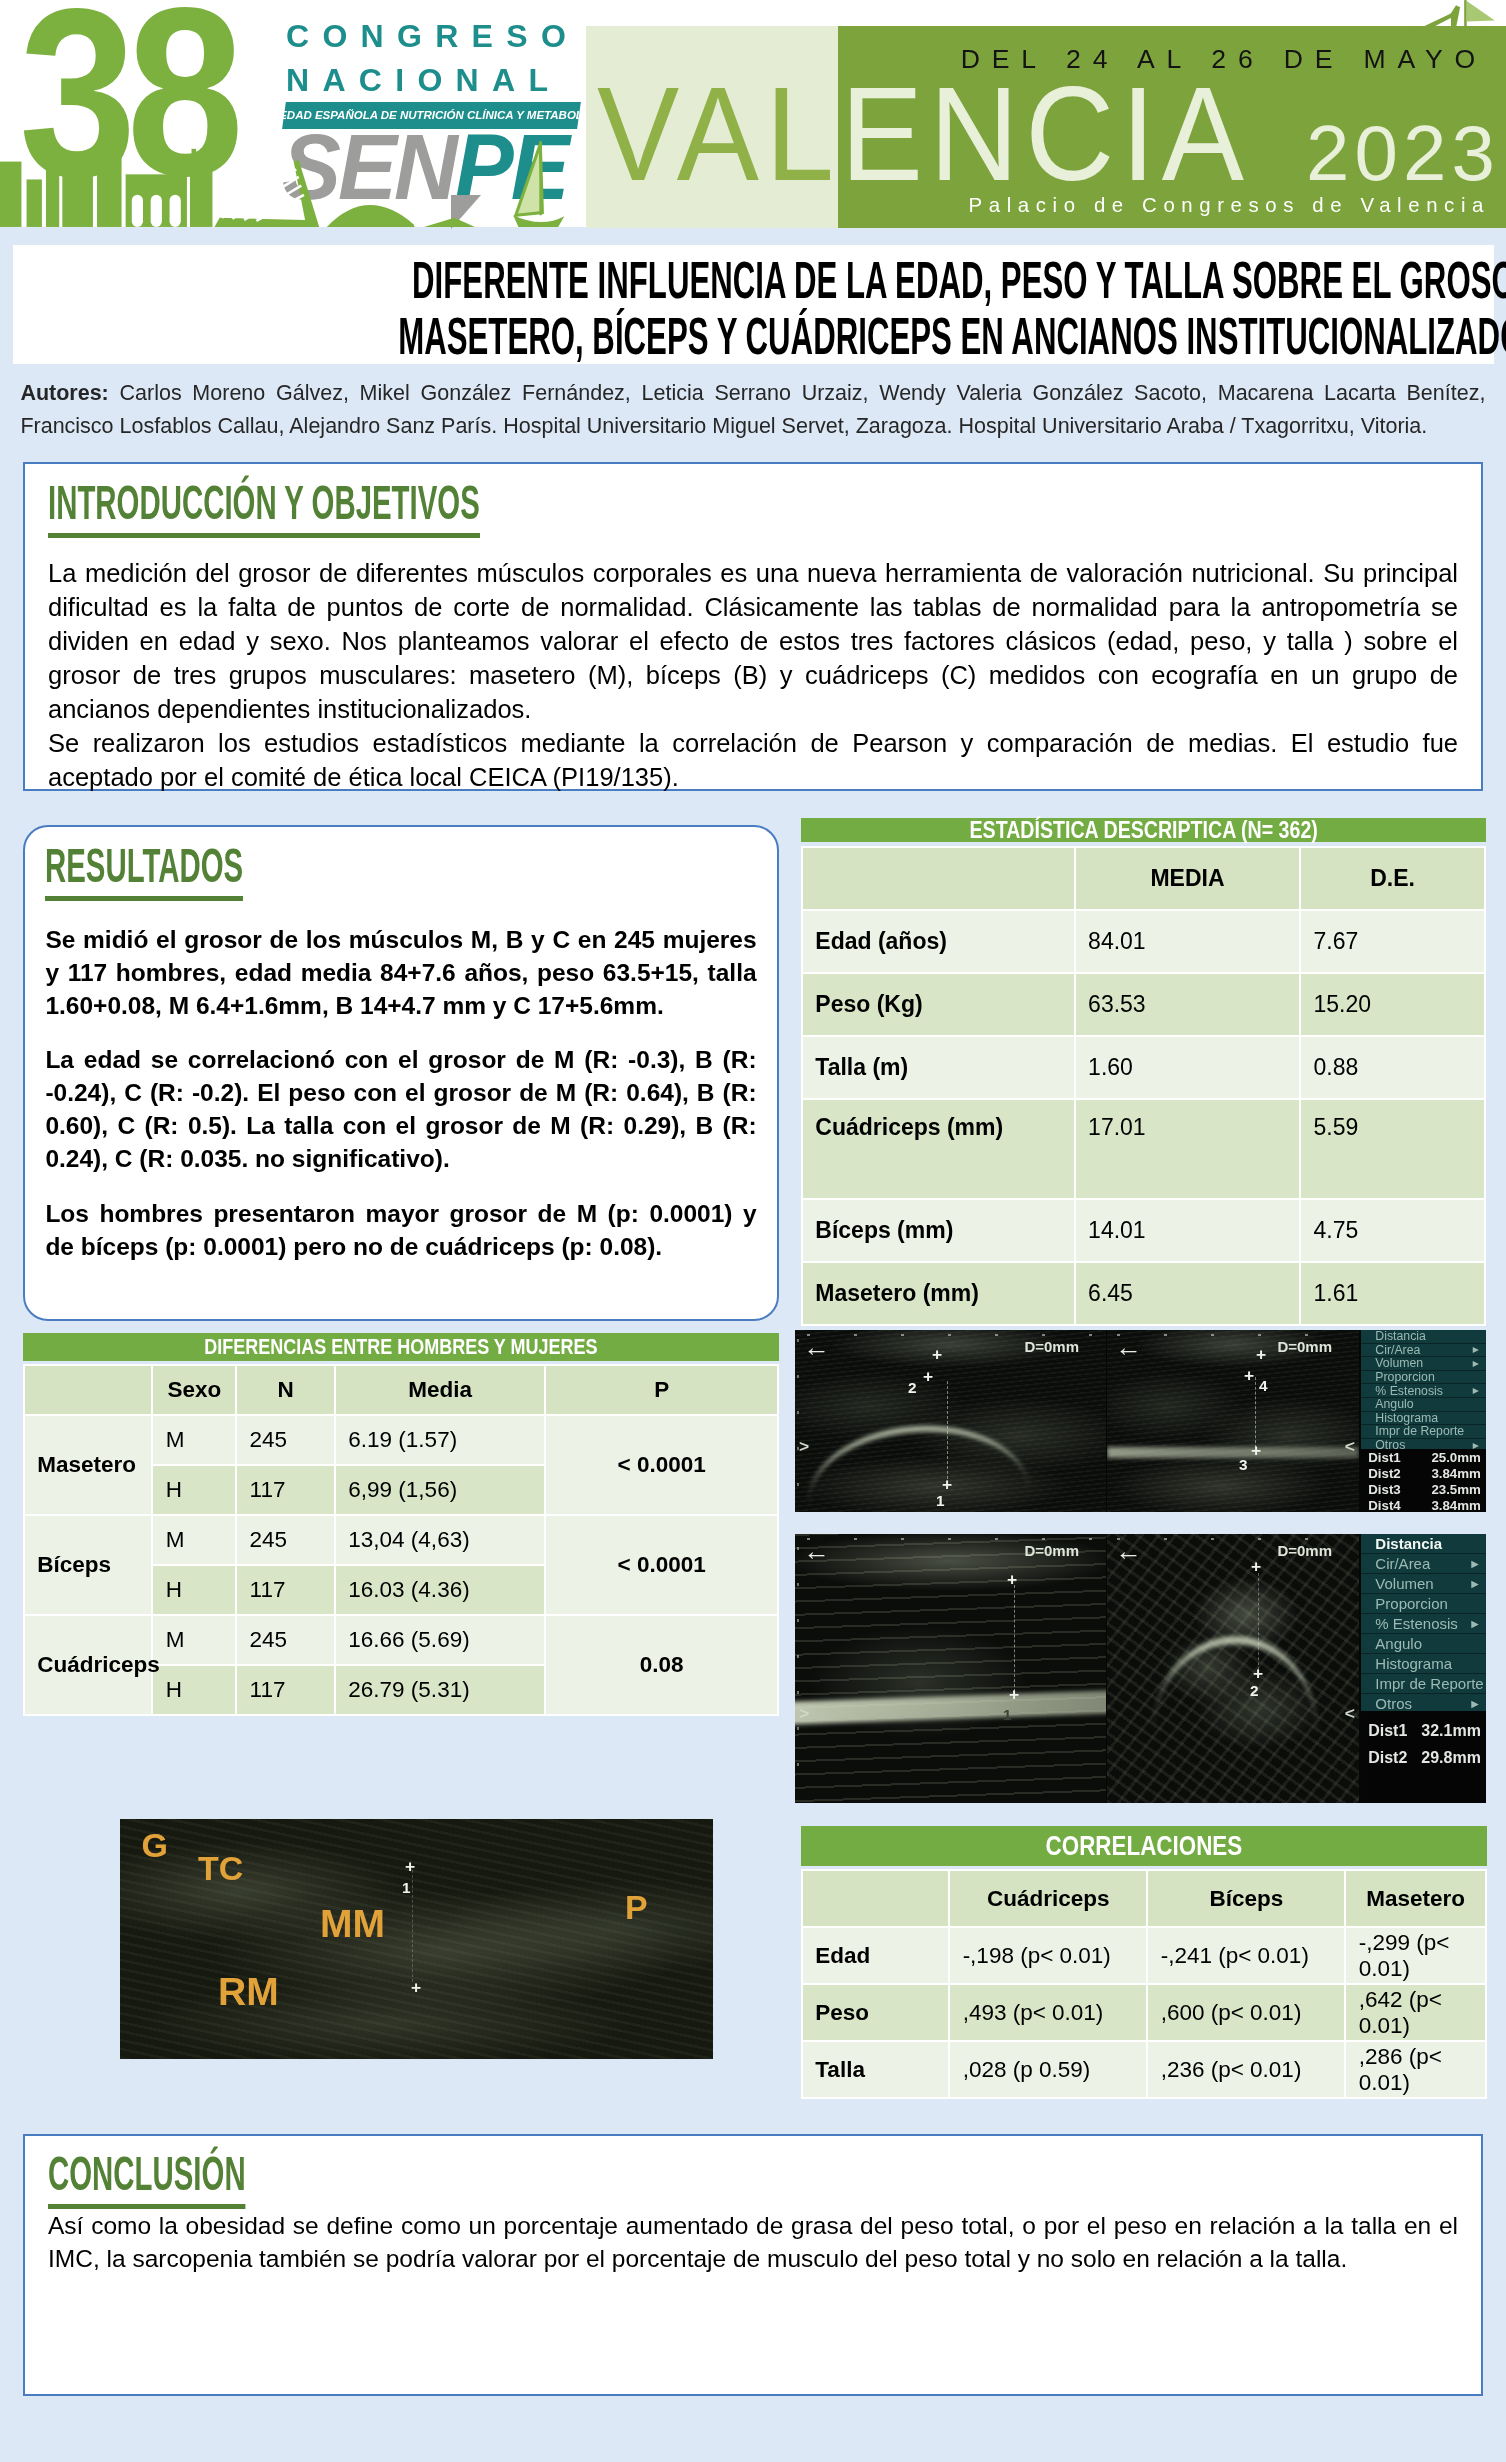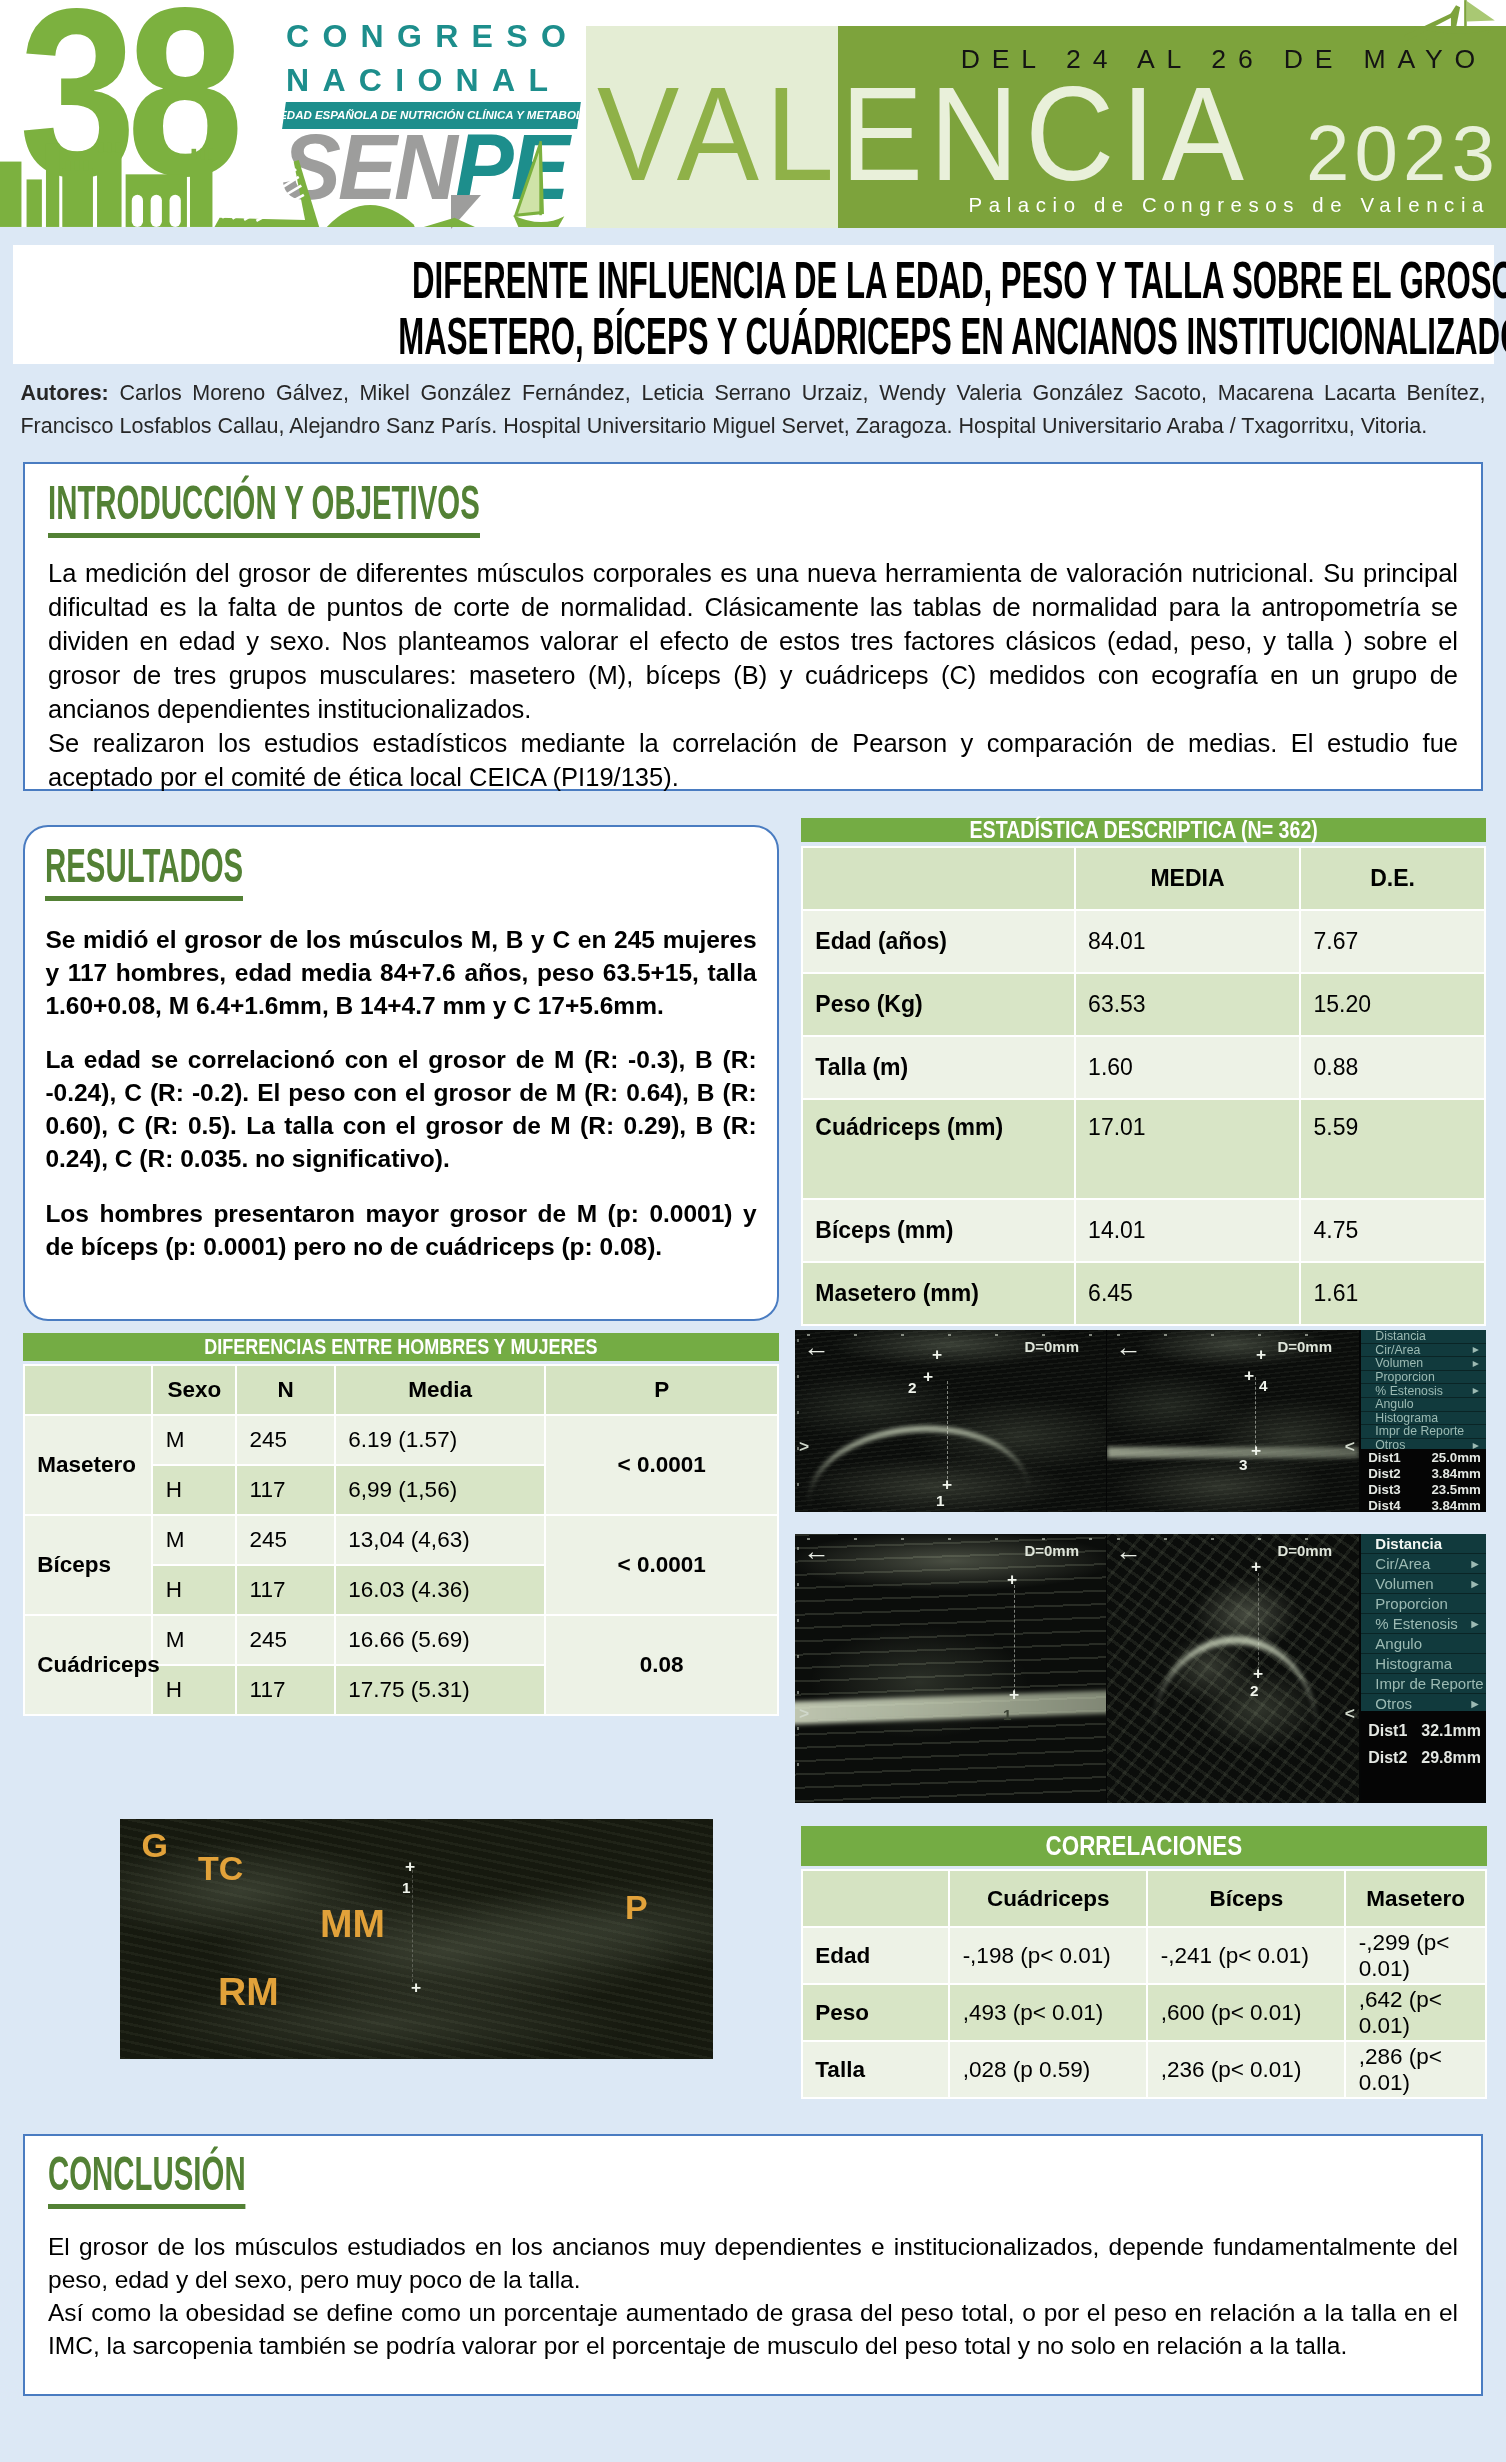--- a/index.html
+++ b/index.html
@@ -318,21 +318,21 @@
       <tr>
         <td class="lt lbl" rowspan="2">Cuádriceps</td>
         <td class="lt">M</td>
         <td class="lt">245</td>
         <td class="lt">16.66 (5.69)</td>
         <td class="lt pcell normal" rowspan="2">0.08</td>
       </tr>
       <tr>
         <td class="dk">H</td>
         <td class="dk">117</td>
-        <td class="dk">17.75 (5.31)</td>
+        <td class="dk">26.79 (5.31)</td>
       </tr>
     </tbody>
       </table>
   </div>
 
   <div class="usimg" style="left:795px;top:1330px;width:691px;height:182px;">
     <div class="half" style="left:0;width:311px;">
       <div class="tick-top"></div>
       <div class="tick-left"></div>
       <span class="us-arrow">←</span>
@@ -528,18 +528,17 @@
         <td class="lt">,028 (p 0.59)</td>
         <td class="lt">,236 (p&lt; 0.01)</td>
         <td class="lt">,286 (p&lt; 0.01)</td>
       </tr>
     </tbody>
       </table>
   </div>
 
   <div id="conc-box" class="sec-box">
     <span class="sec-heading">CONCLUSIÓN</span>
-    <p class="first">El grosor de los músculos estudiados en los ancianos muy dependientes e institucionalizados, depende fundamentalmente del peso, edad y  del sexo, pero muy poco de la talla.</p>
     <p>Así como la obesidad se define como un porcentaje aumentado de grasa del peso total, o por el peso en relación a la talla en el IMC, la sarcopenia también se podría valorar por el porcentaje de musculo del peso total y no solo en relación a la talla.</p>
   </div>
 
 </div>
 
 
 </body></html>

